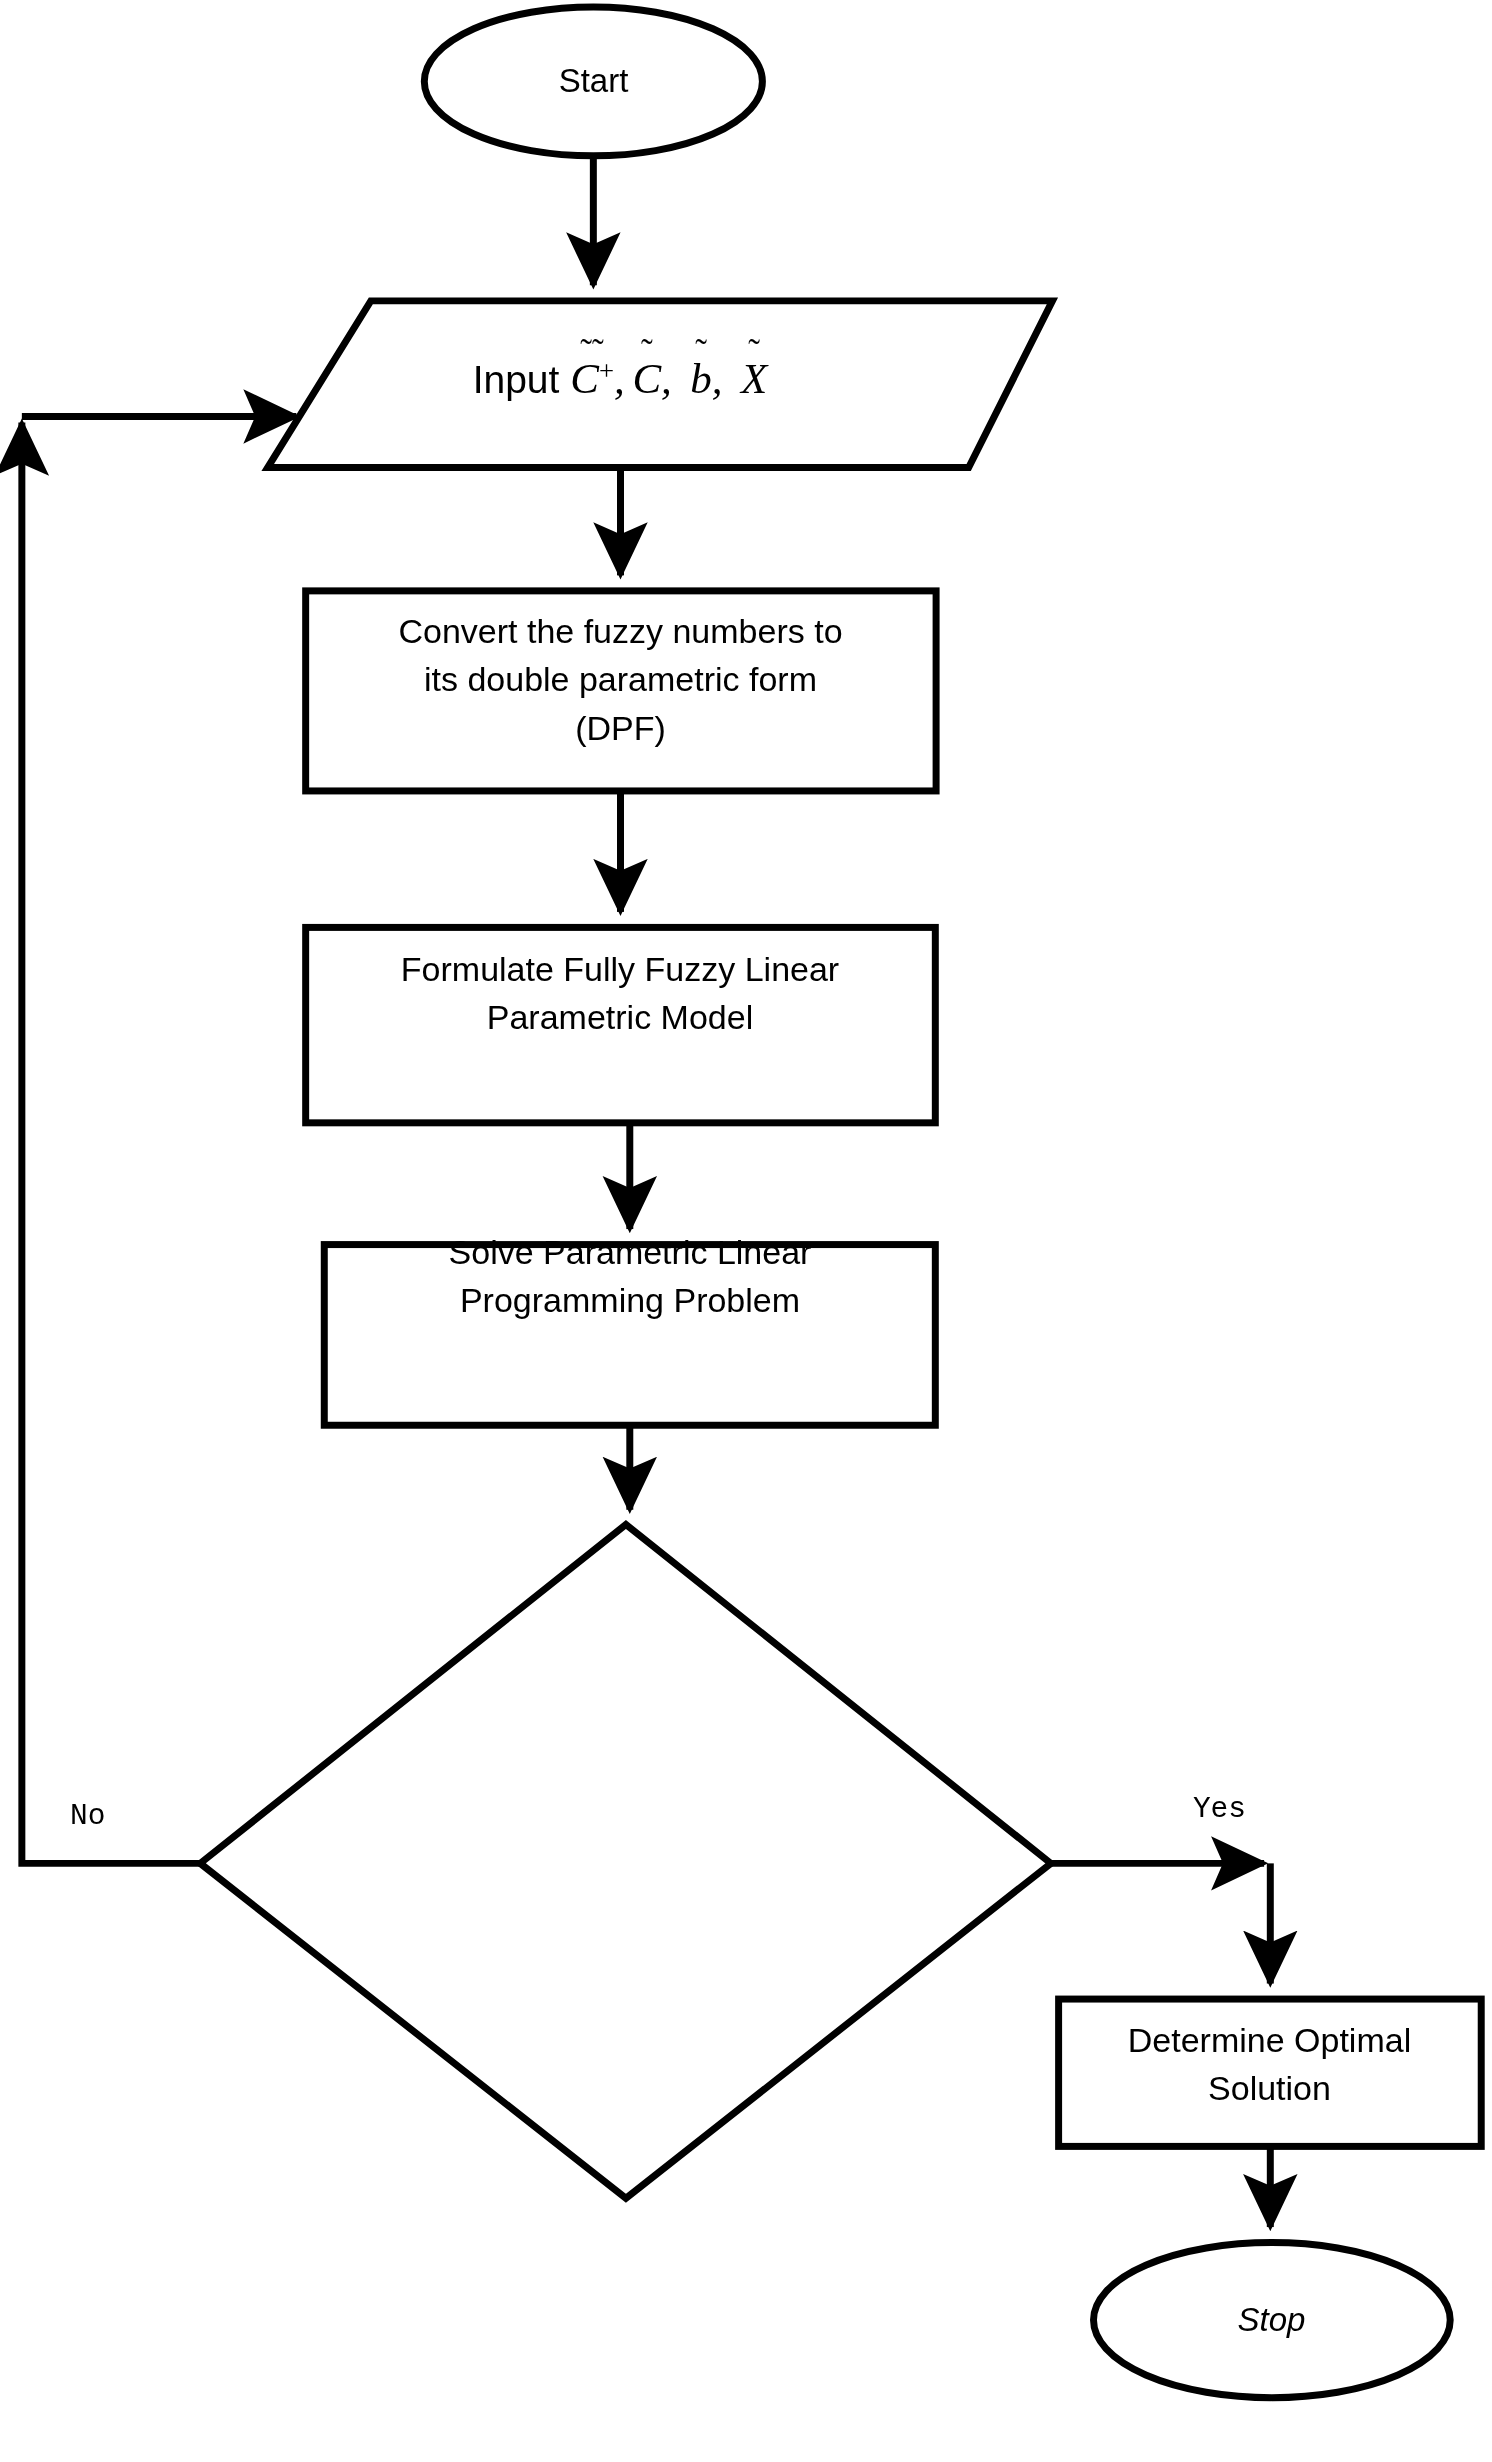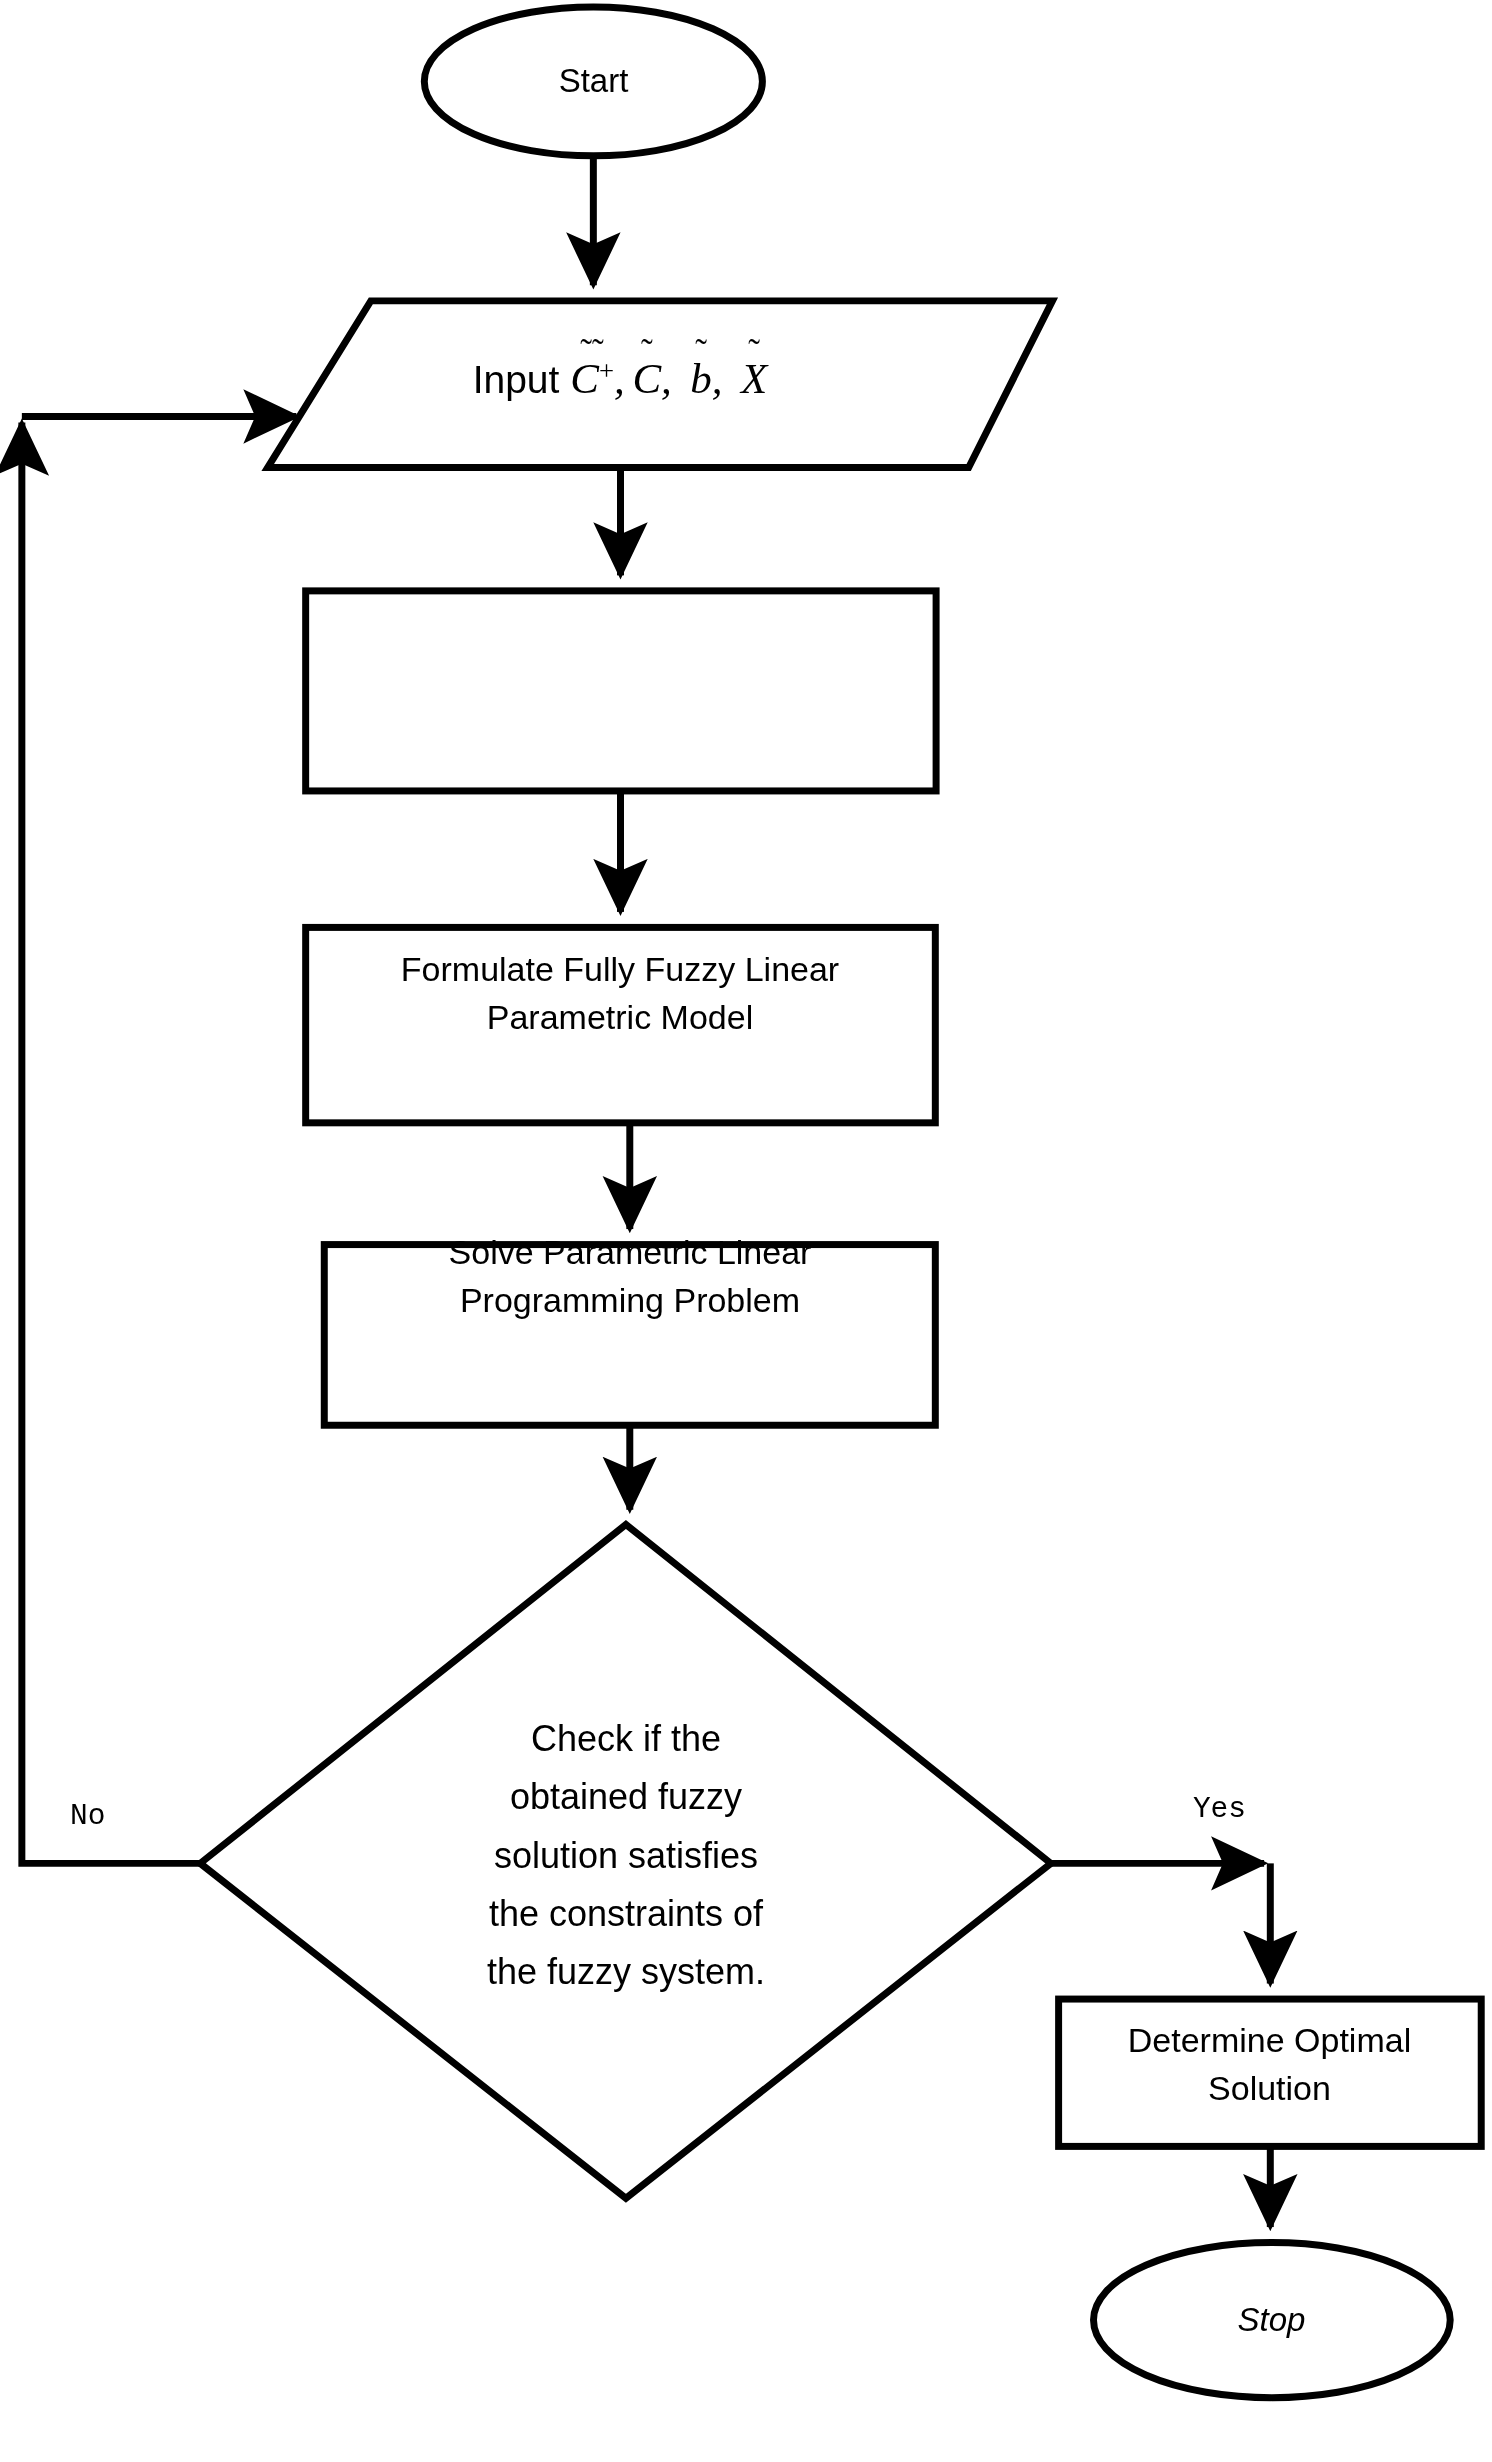--- a/index.html
+++ b/index.html
@@ -130,32 +130,30 @@
     <line x1="1355" y1="2403" x2="1630" y2="2403" stroke="#000000" stroke-width="9" marker-end="url(#arrowFilled)"></line>
     <line x1="1638" y1="2403" x2="1638" y2="2558" stroke="#000000" stroke-width="9" marker-end="url(#arrowFilled)"></line>
 
     <line x1="1638" y1="2768" x2="1638" y2="2872" stroke="#000000" stroke-width="9" marker-end="url(#arrowFilled)"></line>
   </svg>
 
   <div class="node-label terminator-label" style="left:423px; top:62px; width:341px;">Start</div>
 
   <div class="node-label io-label" style="left:310px; top:353px; width:620px;"><span>Input </span><span class="math"><span class="tilde-wrap"><span class="tilde-mark">˜˜</span>C<span class="sup">+</span></span>,<span class="comma-sp"></span><span class="tilde-wrap"><span class="tilde-mark">˜</span>C</span>,<span class="comma-sp"></span>&nbsp;<span class="tilde-wrap"><span class="tilde-mark">˜</span>b</span>,<span class="comma-sp"></span>&nbsp;<span class="tilde-wrap"><span class="tilde-mark">˜</span>X</span></span></div>
 
+  <div class="node-label process-label" style="left:313px; top:607px; width:615px;">Convert the fuzzy numbers to
+its double parametric form
+(DPF)</div>
 
   <div class="node-label process-label" style="left:313px; top:945px; width:614px;">Formulate Fully Fuzzy Linear
 Parametric Model</div>
 
   <div class="node-label process-label" style="left:332px; top:1228px; width:596px;">Solve Parametric Linear
 Programming Problem</div>
 
-  <div class="node-label decision-label" style="left:432px; top:1710px; width:388px;">Check if the
-obtained fuzzy
-solution satisfies
-the constraints of
-the fuzzy system.</div>
 
   <div class="node-label process-label" style="left:1066px; top:2016px; width:407px;">Determine Optimal
 Solution</div>
 
   <div class="node-label terminator-label" style="left:1101px; top:2301px; width:341px;font-style:italic;">Stop</div>
 
   <div class="edge-label" style="left:70px; top:1799px; width:93px; text-align:left;">No</div>
 
   <div class="edge-label" style="left:1145px; top:1792px; width:101px; text-align:right;">Yes</div>
 

